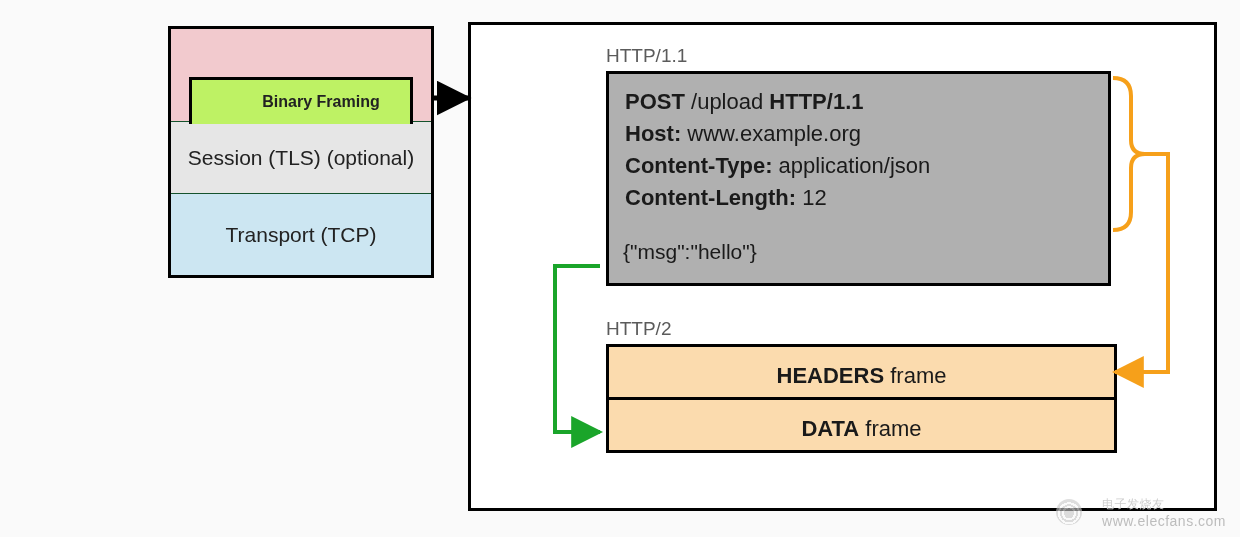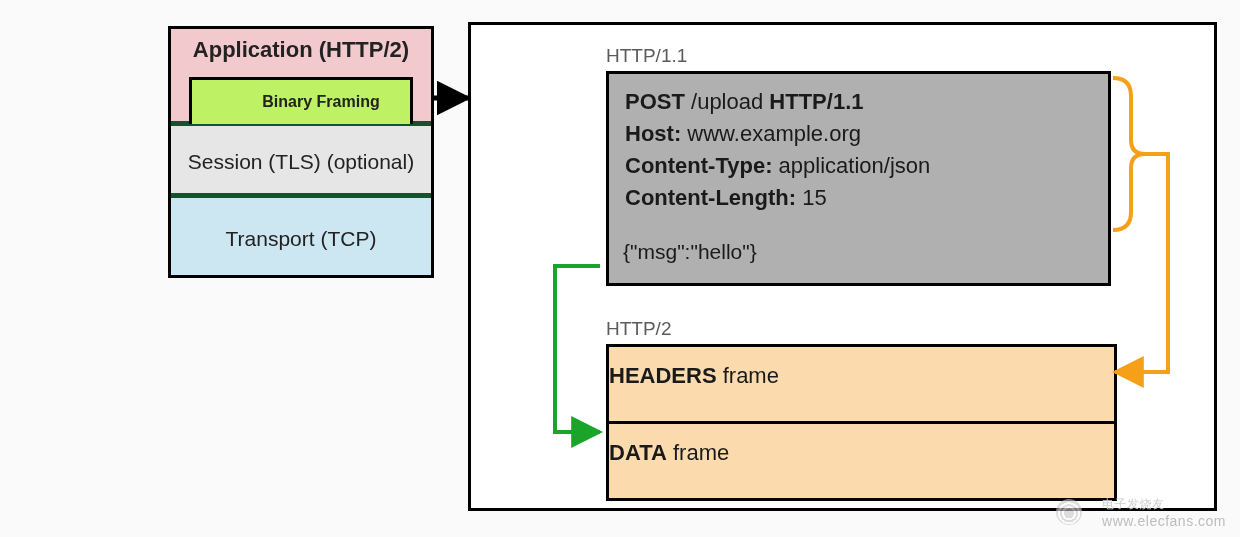--- a/index.html
+++ b/index.html
@@ -30,21 +30,21 @@
     width: 260px;
     border: 3px solid #000;
   }
   .layer {
     border-top: 0;
     text-align: center;
     box-sizing: border-box;
     font-size: 21px;
     color: #222;
   }
-  .layer + .layer { border-top: 5px solid #14532d; }
+  .layer + .layer { border-top: 1px solid #14532d; }
 
   .app-layer {
     background: #f2cace;
     padding: 8px 8px 0 8px;
     height: 92px;
     position: relative;
   }
   .app-title {
     font-weight: 700;
     font-size: 22px;
@@ -108,23 +108,23 @@
   }
 
   .frame-stack {
     position: absolute;
     left: 135px; top: 319px;
     width: 505px;
     border: 3px solid #000;
   }
   .frame {
     background: #fbdbae;
-    height: 74px; line-height: 58px;
+    height: 50px; line-height: 58px;
     font-size: 22px; color: #1a1a1a;
-    text-align: left;
+    text-align: center;
   }
   .frame + .frame { border-top: 3px solid #000; }
   .frame .b { font-weight: 700; }
 
   
   svg.arrows {
     position: absolute;
     left: 0; top: 0;
     width: 1240px; height: 537px;
     pointer-events: none;
@@ -157,35 +157,34 @@
   }
   .wm-cn { font-size: 12px; color:#cfcfcf; }
 </style>
 </head>
 <body>
 
 <div class="outer"></div>
 
 <div class="stack">
   <div class="layer app-layer">
-    <div class="app-title">Application (HTTP/2)</div>
     <div class="binary-framing">Binary Framing</div>
   </div>
   <div class="layer session-layer">Session (TLS) (optional)</div>
   <div class="layer transport-layer">Transport (TCP)</div>
 </div>
 
 <div class="panel">
   <div class="label http11">HTTP/1.1</div>
 
   <div class="req-box">
     <div class="ln"><span class="b">POST</span> <span>/upload</span> <span class="b">HTTP/1.1</span></div>
     <div class="ln"><span class="b">Host:</span> <span>www.example.org</span></div>
     <div class="ln"><span class="b">Content-Type:</span> <span>application/json</span></div>
-    <div class="ln"><span class="b">Content-Length:</span> <span>15</span></div>
+    <div class="ln"><span class="b">Content-Length:</span> <span>12</span></div>
     <div class="body-line">{"msg":"hello"}</div>
   </div>
 
   <div class="label http2">HTTP/2</div>
 
   <div class="frame-stack">
     <div class="frame"><span class="b">HEADERS</span><span> frame</span></div>
     <div class="frame"><span class="b">DATA</span><span> frame</span></div>
   </div>
 </div>

